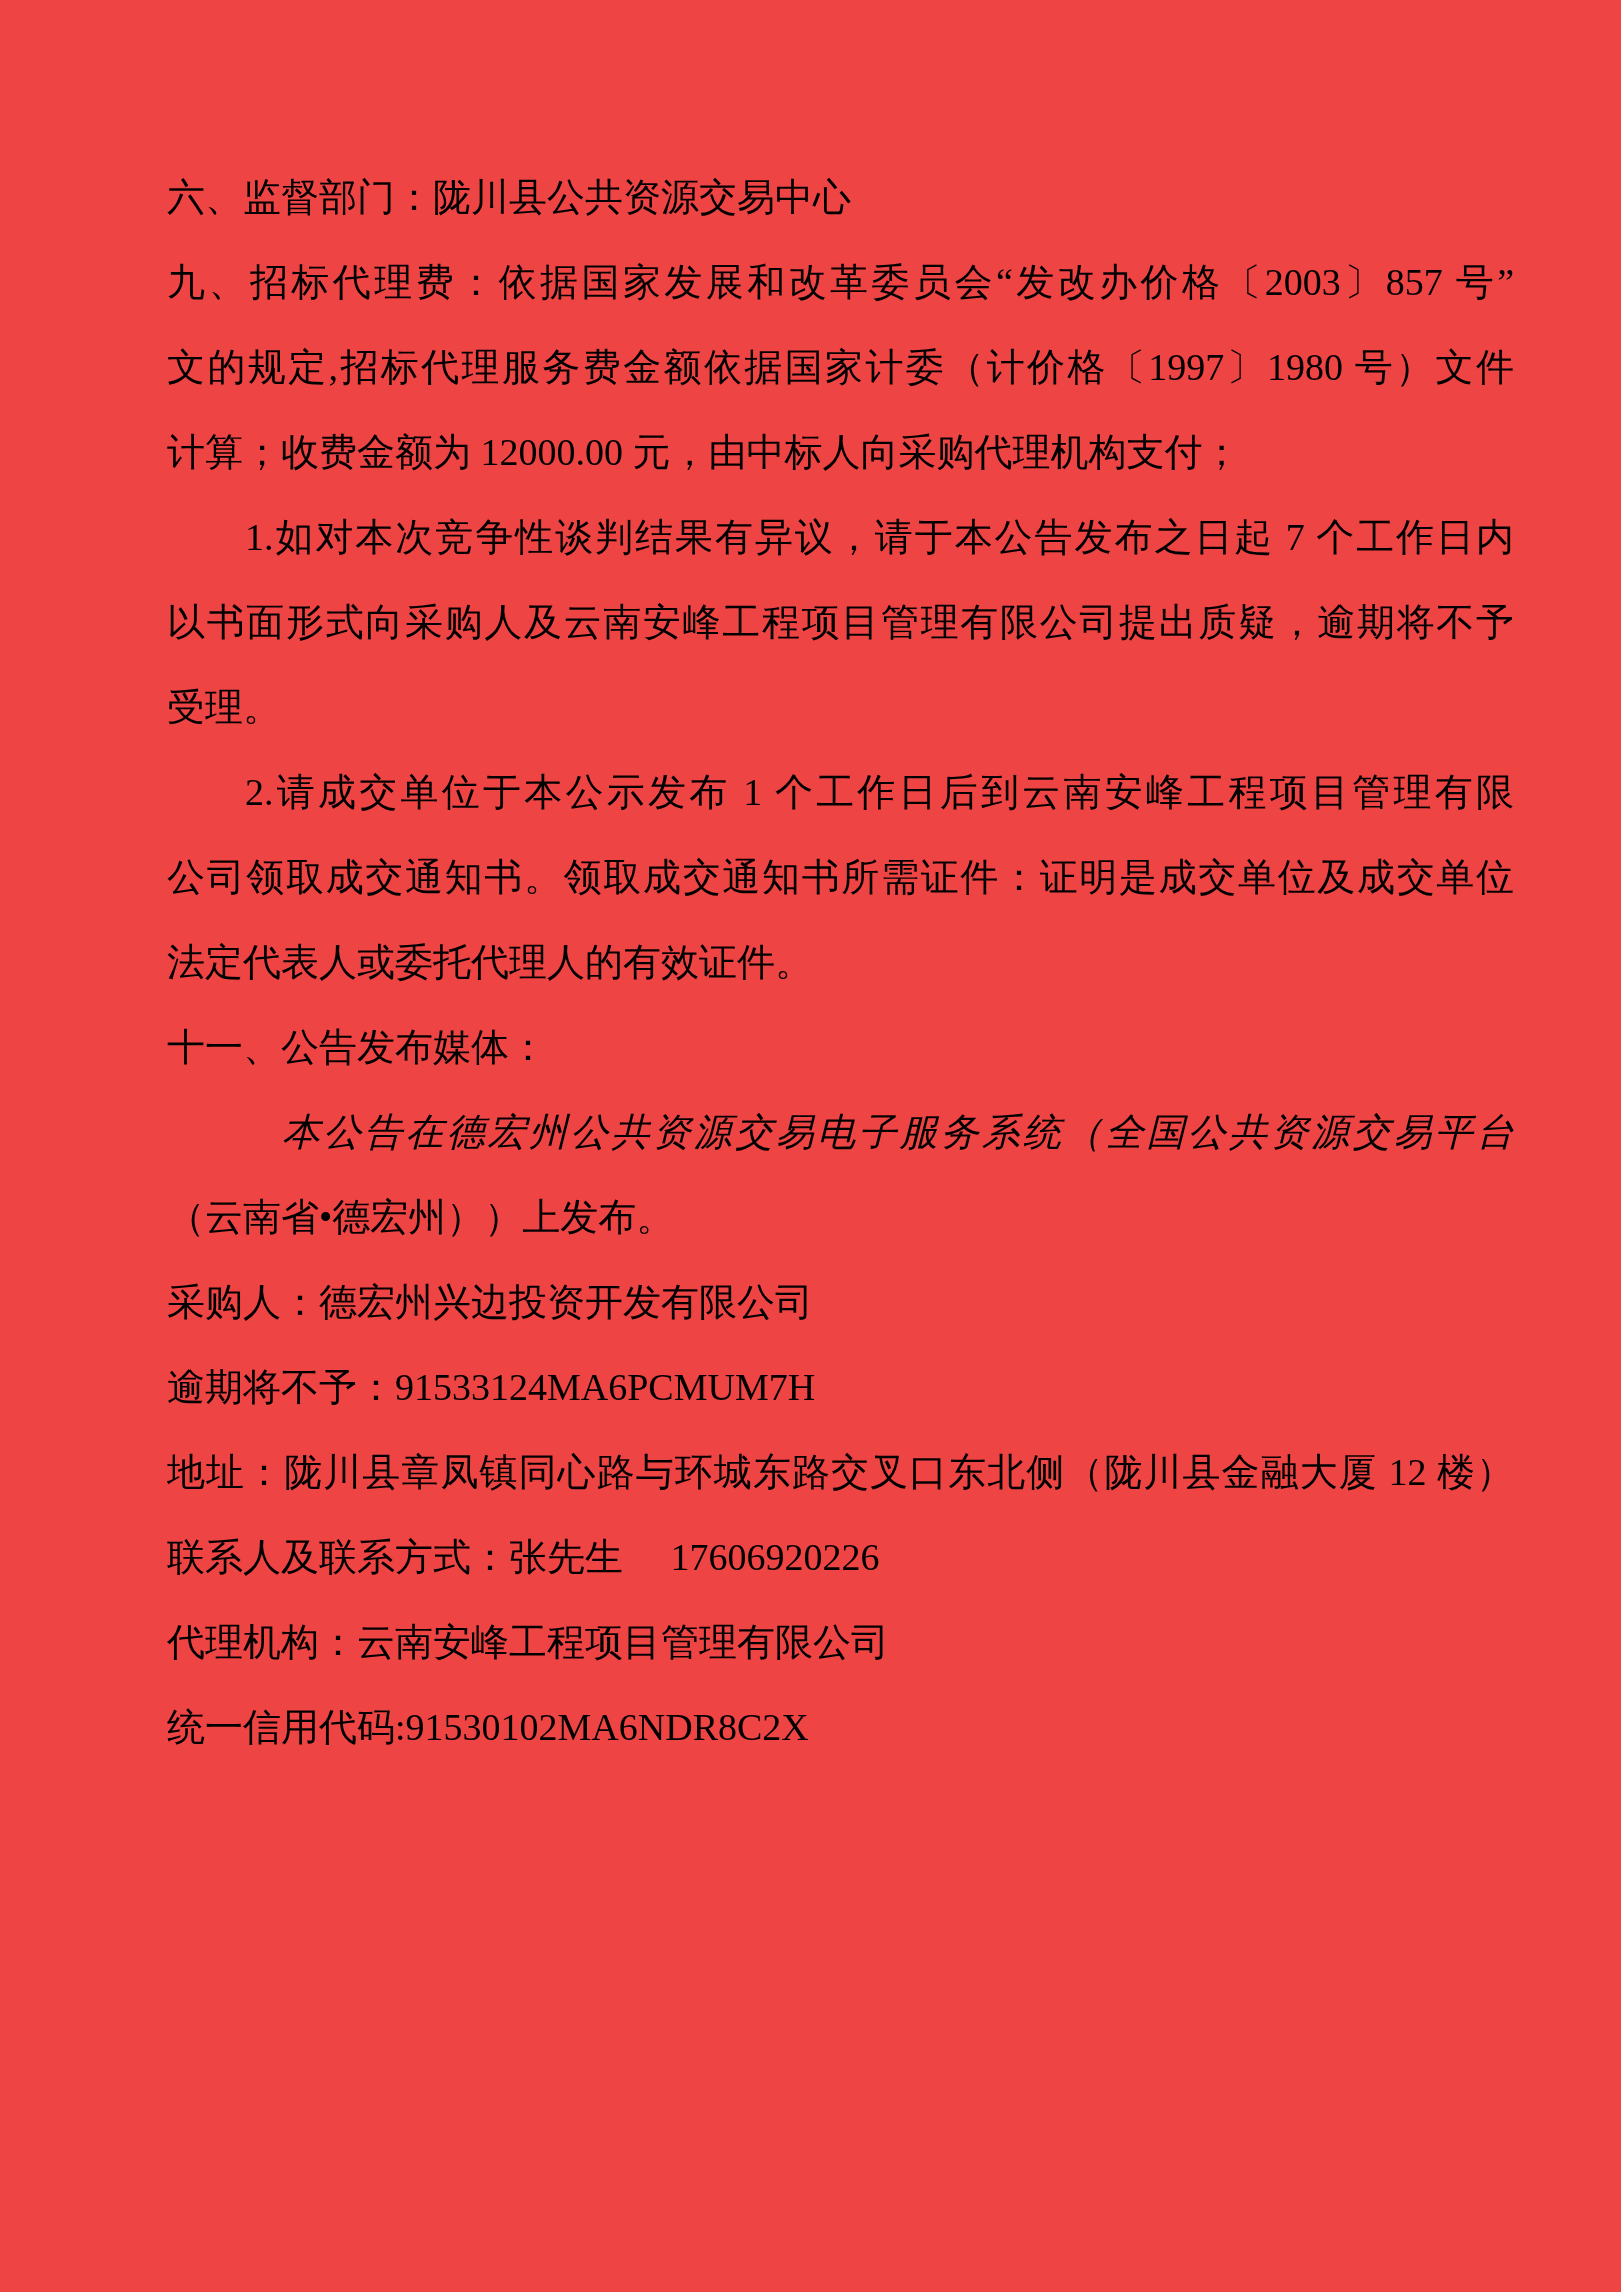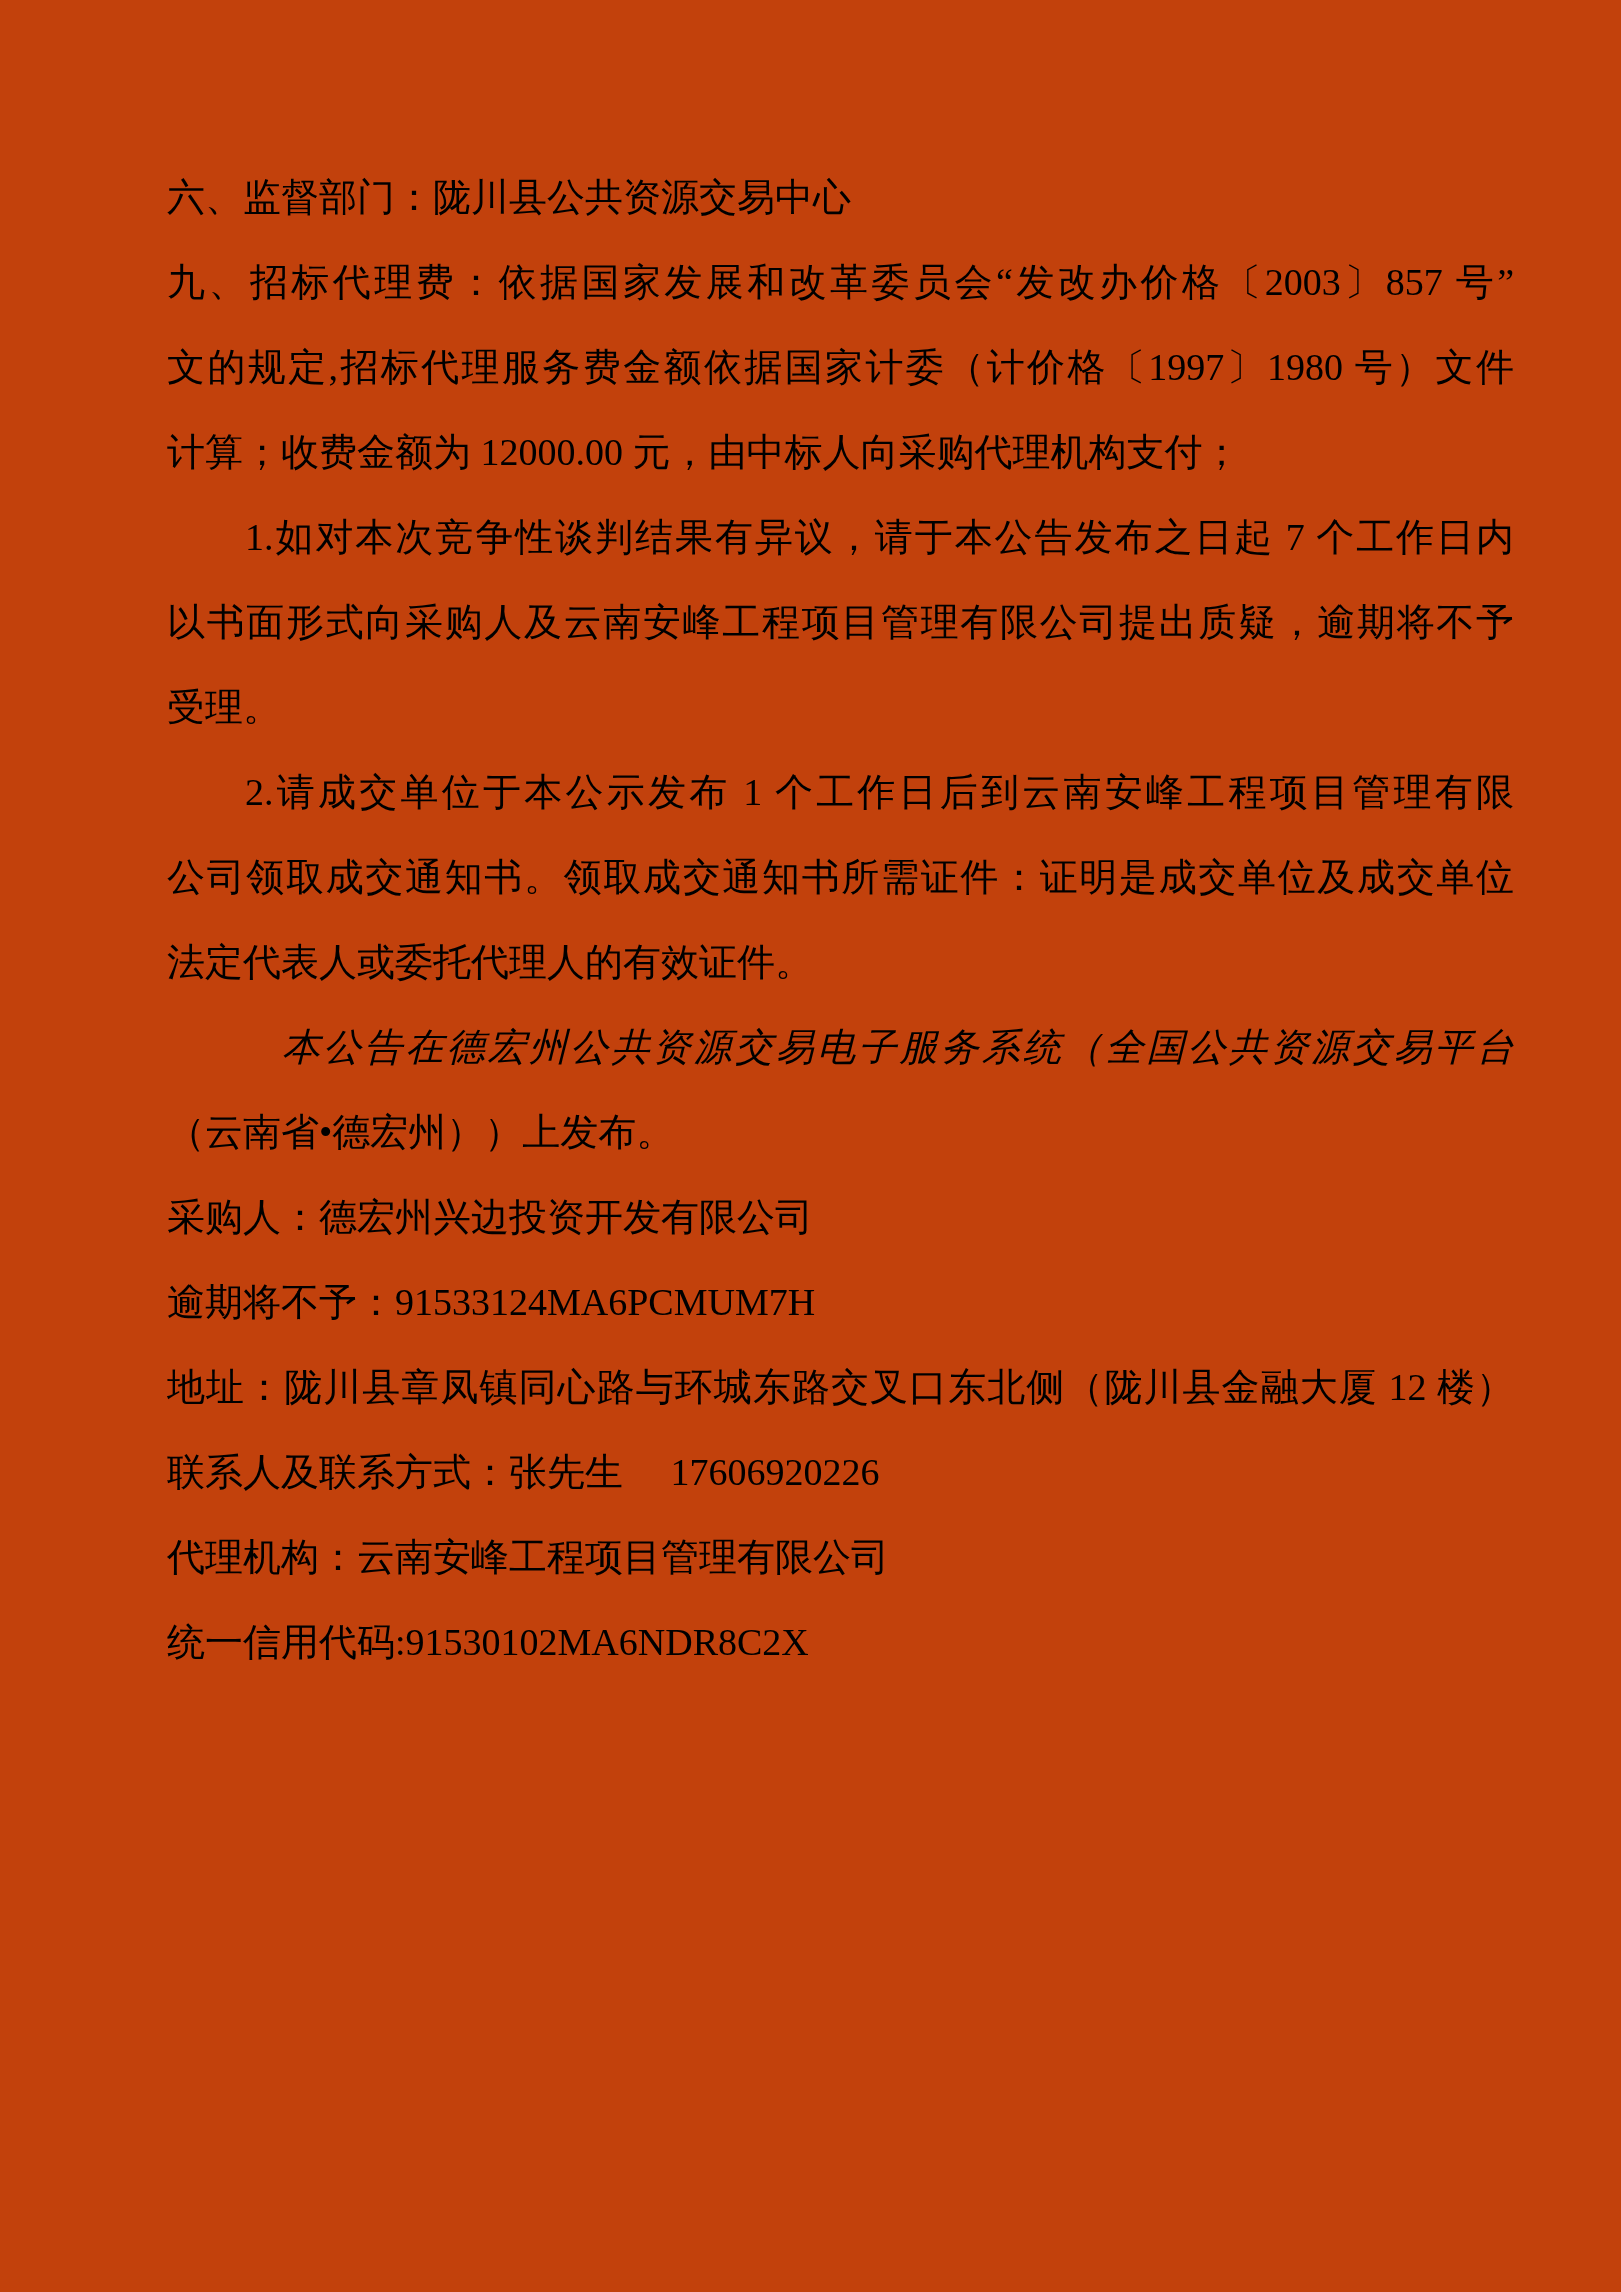--- a/index.html
+++ b/index.html
@@ -4,21 +4,21 @@
 <style>
   html, body {
     margin: 0;
     padding: 0;
     background: #e8e8e8;
   }
   .page {
     position: relative;
     width: 1621px;
     height: 2293px;
-    background: #c2410c;
+    background: #ef4444;
     margin: 0 auto;
     overflow: hidden;
     font-family: "Liberation Serif", "DejaVu Serif", serif;
     color: #000000;
   }
   .doc {
     position: absolute;
     left: 167px;
     top: 155px;
     width: 1347px;
@@ -46,20 +46,21 @@
       <div class="line">六、监督部门：陇川县公共资源交易中心</div>
       <div class="line just">九、招标代理费：依据国家发展和改革委员会“发改办价格〔2003〕857 号”</div>
       <div class="line just">文的规定,招标代理服务费金额依据国家计委（计价格〔1997〕1980 号）文件</div>
       <div class="line">计算；收费金额为 12000.00 元，由中标人向采购代理机构支付；</div>
       <div class="line ind2 just">1.如对本次竞争性谈判结果有异议，请于本公告发布之日起 7 个工作日内</div>
       <div class="line just">以书面形式向采购人及云南安峰工程项目管理有限公司提出质疑，逾期将不予</div>
       <div class="line">受理。</div>
       <div class="line ind2 just">2.请成交单位于本公示发布 1 个工作日后到云南安峰工程项目管理有限</div>
       <div class="line just">公司领取成交通知书。领取成交通知书所需证件：证明是成交单位及成交单位</div>
       <div class="line">法定代表人或委托代理人的有效证件。</div>
+      <div class="line">十一、公告发布媒体：</div>
       <div class="line ind3 just">本公告在德宏州公共资源交易电子服务系统（全国公共资源交易平台</div>
       <div class="line">（云南省•德宏州））上发布。</div>
       <div class="line">采购人：德宏州兴边投资开发有限公司</div>
       <div class="line">逾期将不予：91533124MA6PCMUM7H</div>
       <div class="line just">地址：陇川县章凤镇同心路与环城东路交叉口东北侧（陇川县金融大厦 12 楼）</div>
       <div class="line">联系人及联系方式：张先生　 17606920226</div>
       <div class="line">代理机构：云南安峰工程项目管理有限公司</div>
       <div class="line">统一信用代码:91530102MA6NDR8C2X</div>
     </div>
 </div>

